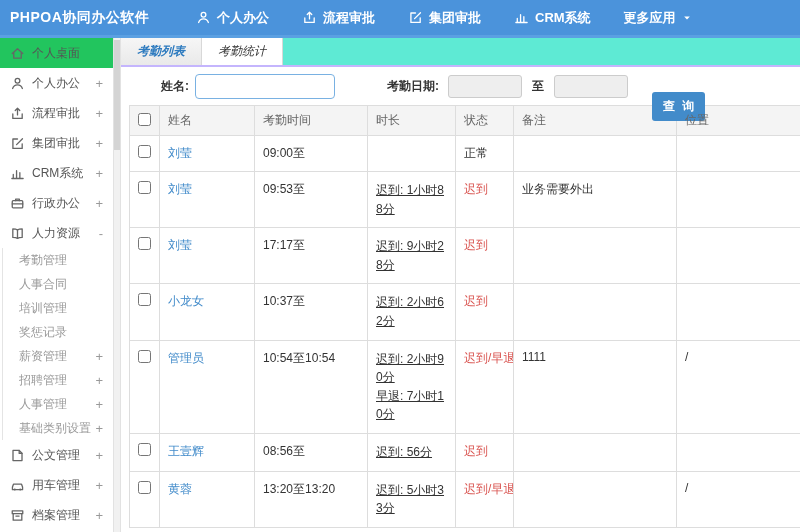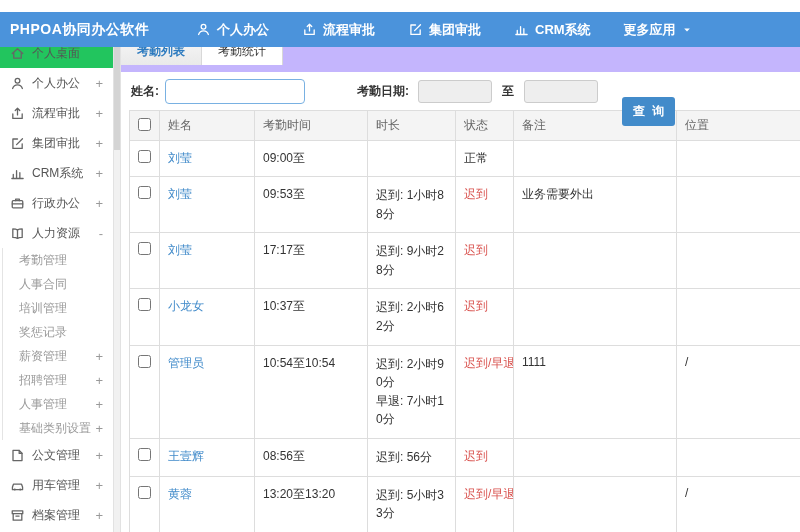--- a/index.html
+++ b/index.html
@@ -5,21 +5,21 @@
   html,body{margin:0;padding:0;}
   body{
     width:800px;height:532px;overflow:hidden;position:relative;
     font-family:"Liberation Sans","DejaVu Sans",sans-serif;
     background:#fff;font-size:12px;color:#333;
   }
   .ic{display:inline-flex;align-items:center;justify-content:center;}
   .ic svg{display:block;}
 
   
-  .topbar{position:absolute;top:12px;left:0;right:0;height:35px;background:#4b93db;
+  .topbar{position:absolute;top:0;left:0;right:0;height:35px;background:#4b93db;
     display:flex;align-items:center;color:#fff;z-index:5;}
   .logo{font-size:14px;font-weight:bold;padding-left:10px;width:152px;letter-spacing:.5px;}
   .hamburger{margin-left:10px;cursor:pointer;}
   .topnav{display:flex;align-items:center;margin-left:24px;gap:33px;}
   .nav-item{display:flex;align-items:center;gap:6px;font-size:13px;font-weight:bold;cursor:pointer;white-space:nowrap;}
   .blue-line{position:absolute;top:35px;left:0;right:0;height:3px;background:#5ba0e2;z-index:4;}
 
   
   .sidebar{position:absolute;top:38px;left:0;width:113px;bottom:0;background:#fff;overflow:hidden;}
   .side-item{height:30px;display:flex;align-items:center;padding:0 8px 0 10px;color:#555;cursor:pointer;gap:7px;}
@@ -29,26 +29,26 @@
   .expand{color:#999;font-size:13px;cursor:pointer;padding:0 2px;}
   .submenu{margin-left:2px;border-left:1px solid #e4e4e4;}
   .sub-item{height:24px;display:flex;align-items:center;padding:0 8px 0 16px;color:#999;cursor:pointer;font-size:12px;white-space:nowrap;}
   .sub-item span:first-child{flex:1;}
   .sidebar-scroll{position:absolute;left:113px;width:8px;top:38px;bottom:0;background:#f1f1f1;
     border-left:1px solid #e2e2e2;border-right:1px solid #e2e2e2;box-sizing:border-box;}
   .sidebar-scroll .thumb{width:6px;height:110px;background:#d4d4d4;margin-top:2px;}
 
   
   .content{position:absolute;left:121px;top:38px;right:0;bottom:0;background:#fff;overflow:hidden;}
-  .tabs{display:flex;border-bottom:7px solid #c4b5fd;height:27px;background:#c4b5fd;}
+  .tabs{display:flex;border-bottom:2px solid #c4b5fd;height:27px;background:#5eead4;font-style:italic;}
   .tab{padding:0 16px;line-height:26px;font-size:12px;border-right:1px solid #d8d8d8;color:#333;cursor:pointer;background:#fff;white-space:nowrap;}
   .tab.active{background:linear-gradient(#f6f6f6,#e9e9e9);color:#2e7bbf;font-weight:bold;}
 
   .filter-row{display:flex;align-items:center;height:38px;padding:0 10px;}
-  .flabel{font-weight:bold;color:#333;white-space:nowrap;}
+  .flabel{font-weight:bold;color:#333;white-space:nowrap;margin-left:30px;}
   .name-input{width:140px;height:25px;margin-left:6px;border:1px solid #79b1e2;border-radius:4px;outline:none;
     padding:0 6px;box-sizing:border-box;font-family:inherit;font-size:12px;}
   .date-label{margin-left:52px;}
   .date-input{width:74px;height:23px;margin-left:9px;background:#eee;border:1px solid #ccc;border-radius:3px;box-sizing:border-box;}
   .to-label{margin:0 0 0 10px;font-weight:bold;}
   .to-label + .date-input{margin-left:10px;}
   .search-btn{margin-left:24px;padding:5px 13px;}
 
   .btn{border:none;border-radius:3px;color:#fff;font-size:12px;font-weight:bold;
     padding:6px 11px;cursor:pointer;font-family:Liberation Mono, monospace;white-space:nowrap;margin-top:40px;}
@@ -59,21 +59,21 @@
 
   
   .table-wrap{padding:0 8px;}
   table.grid{border-collapse:collapse;width:100%;font-size:12px;table-layout:fixed;}
   .grid th,.grid td{border:1px solid #ddd;text-align:left;vertical-align:top;color:#333;
     padding:9px 8px;overflow:hidden;word-break:break-all;}
   .grid thead th{background:#f4f4f4;color:#666;font-weight:normal;padding:6px 8px;vertical-align:middle;}
   .grid input[type=checkbox]{width:13px;height:13px;margin:0;}
   td.c-check,th.c-check{text-align:left;padding-left:8px;}
   .name-link{color:#428bca;text-decoration:none;cursor:pointer;}
-  .dur div{line-height:1.55;}
+  .dur div{line-height:1.55;text-decoration:underline;}
   .status{white-space:nowrap;}
 </style>
 </head>
 <body>
 
 <div id="app">
   <header class="topbar">
     <div class="logo">PHPOA协同办公软件</div>
     <span class="ic hamburger"></span>
     <nav class="topnav" id="topnav">

